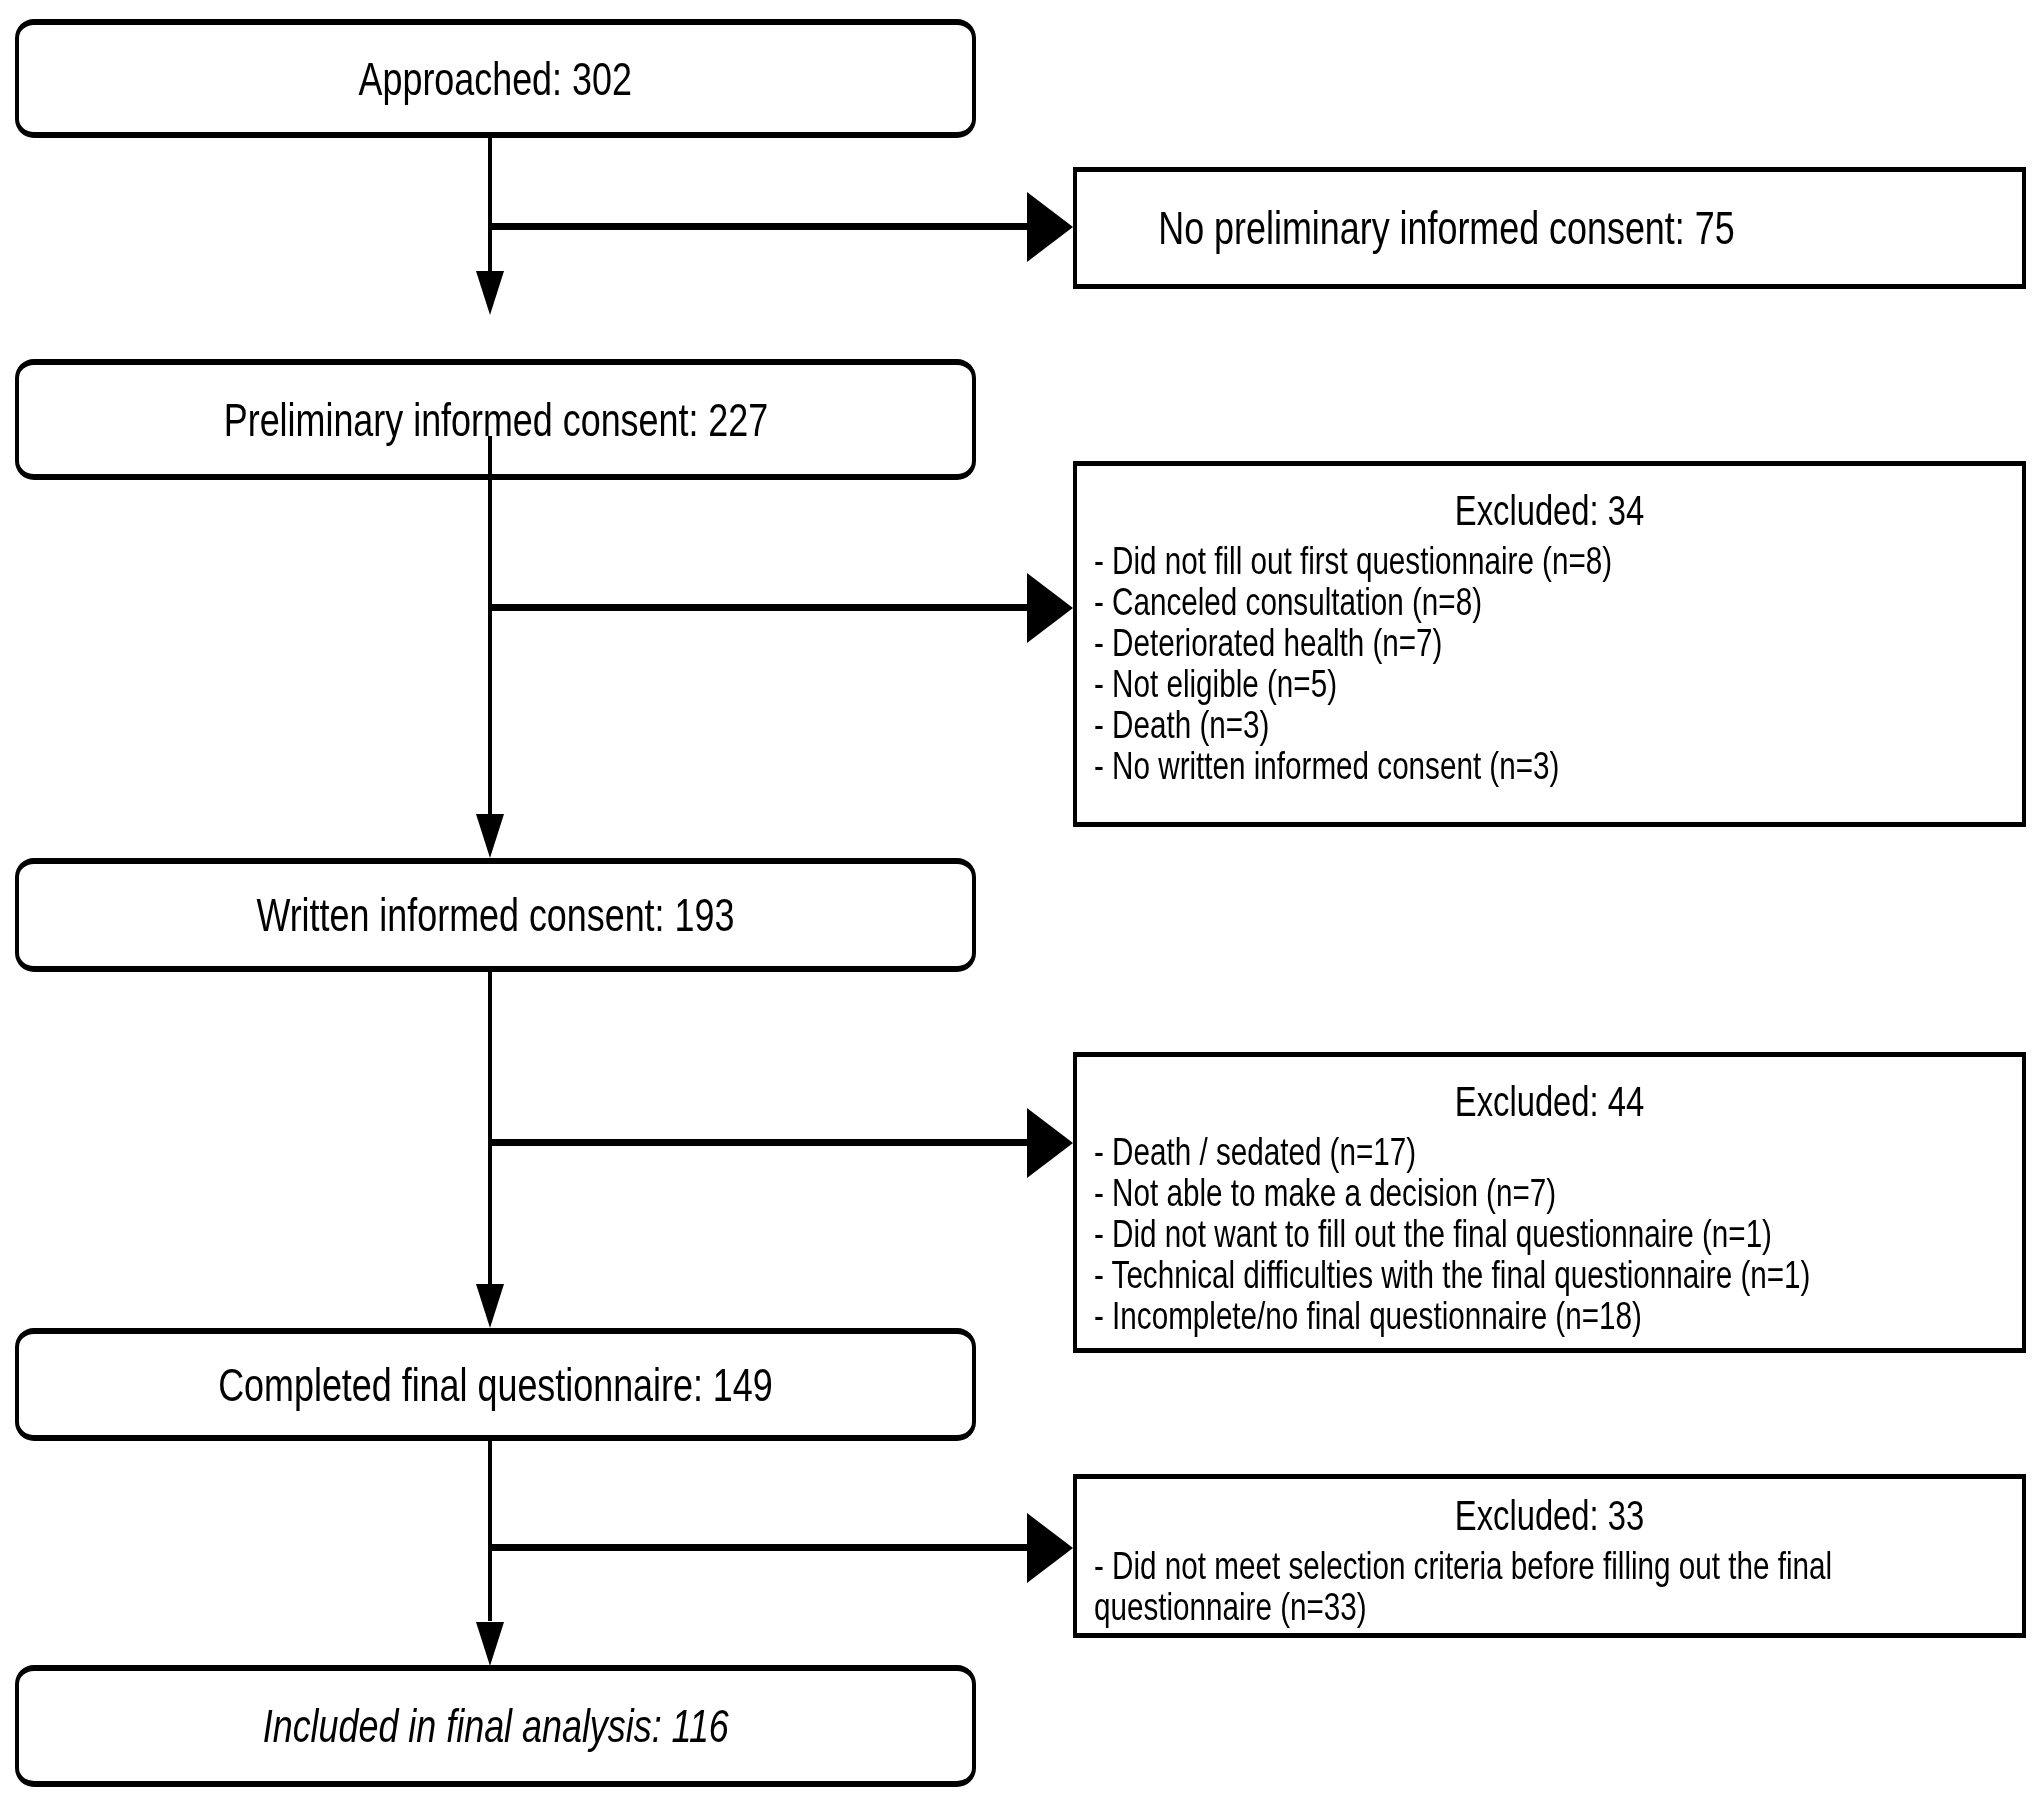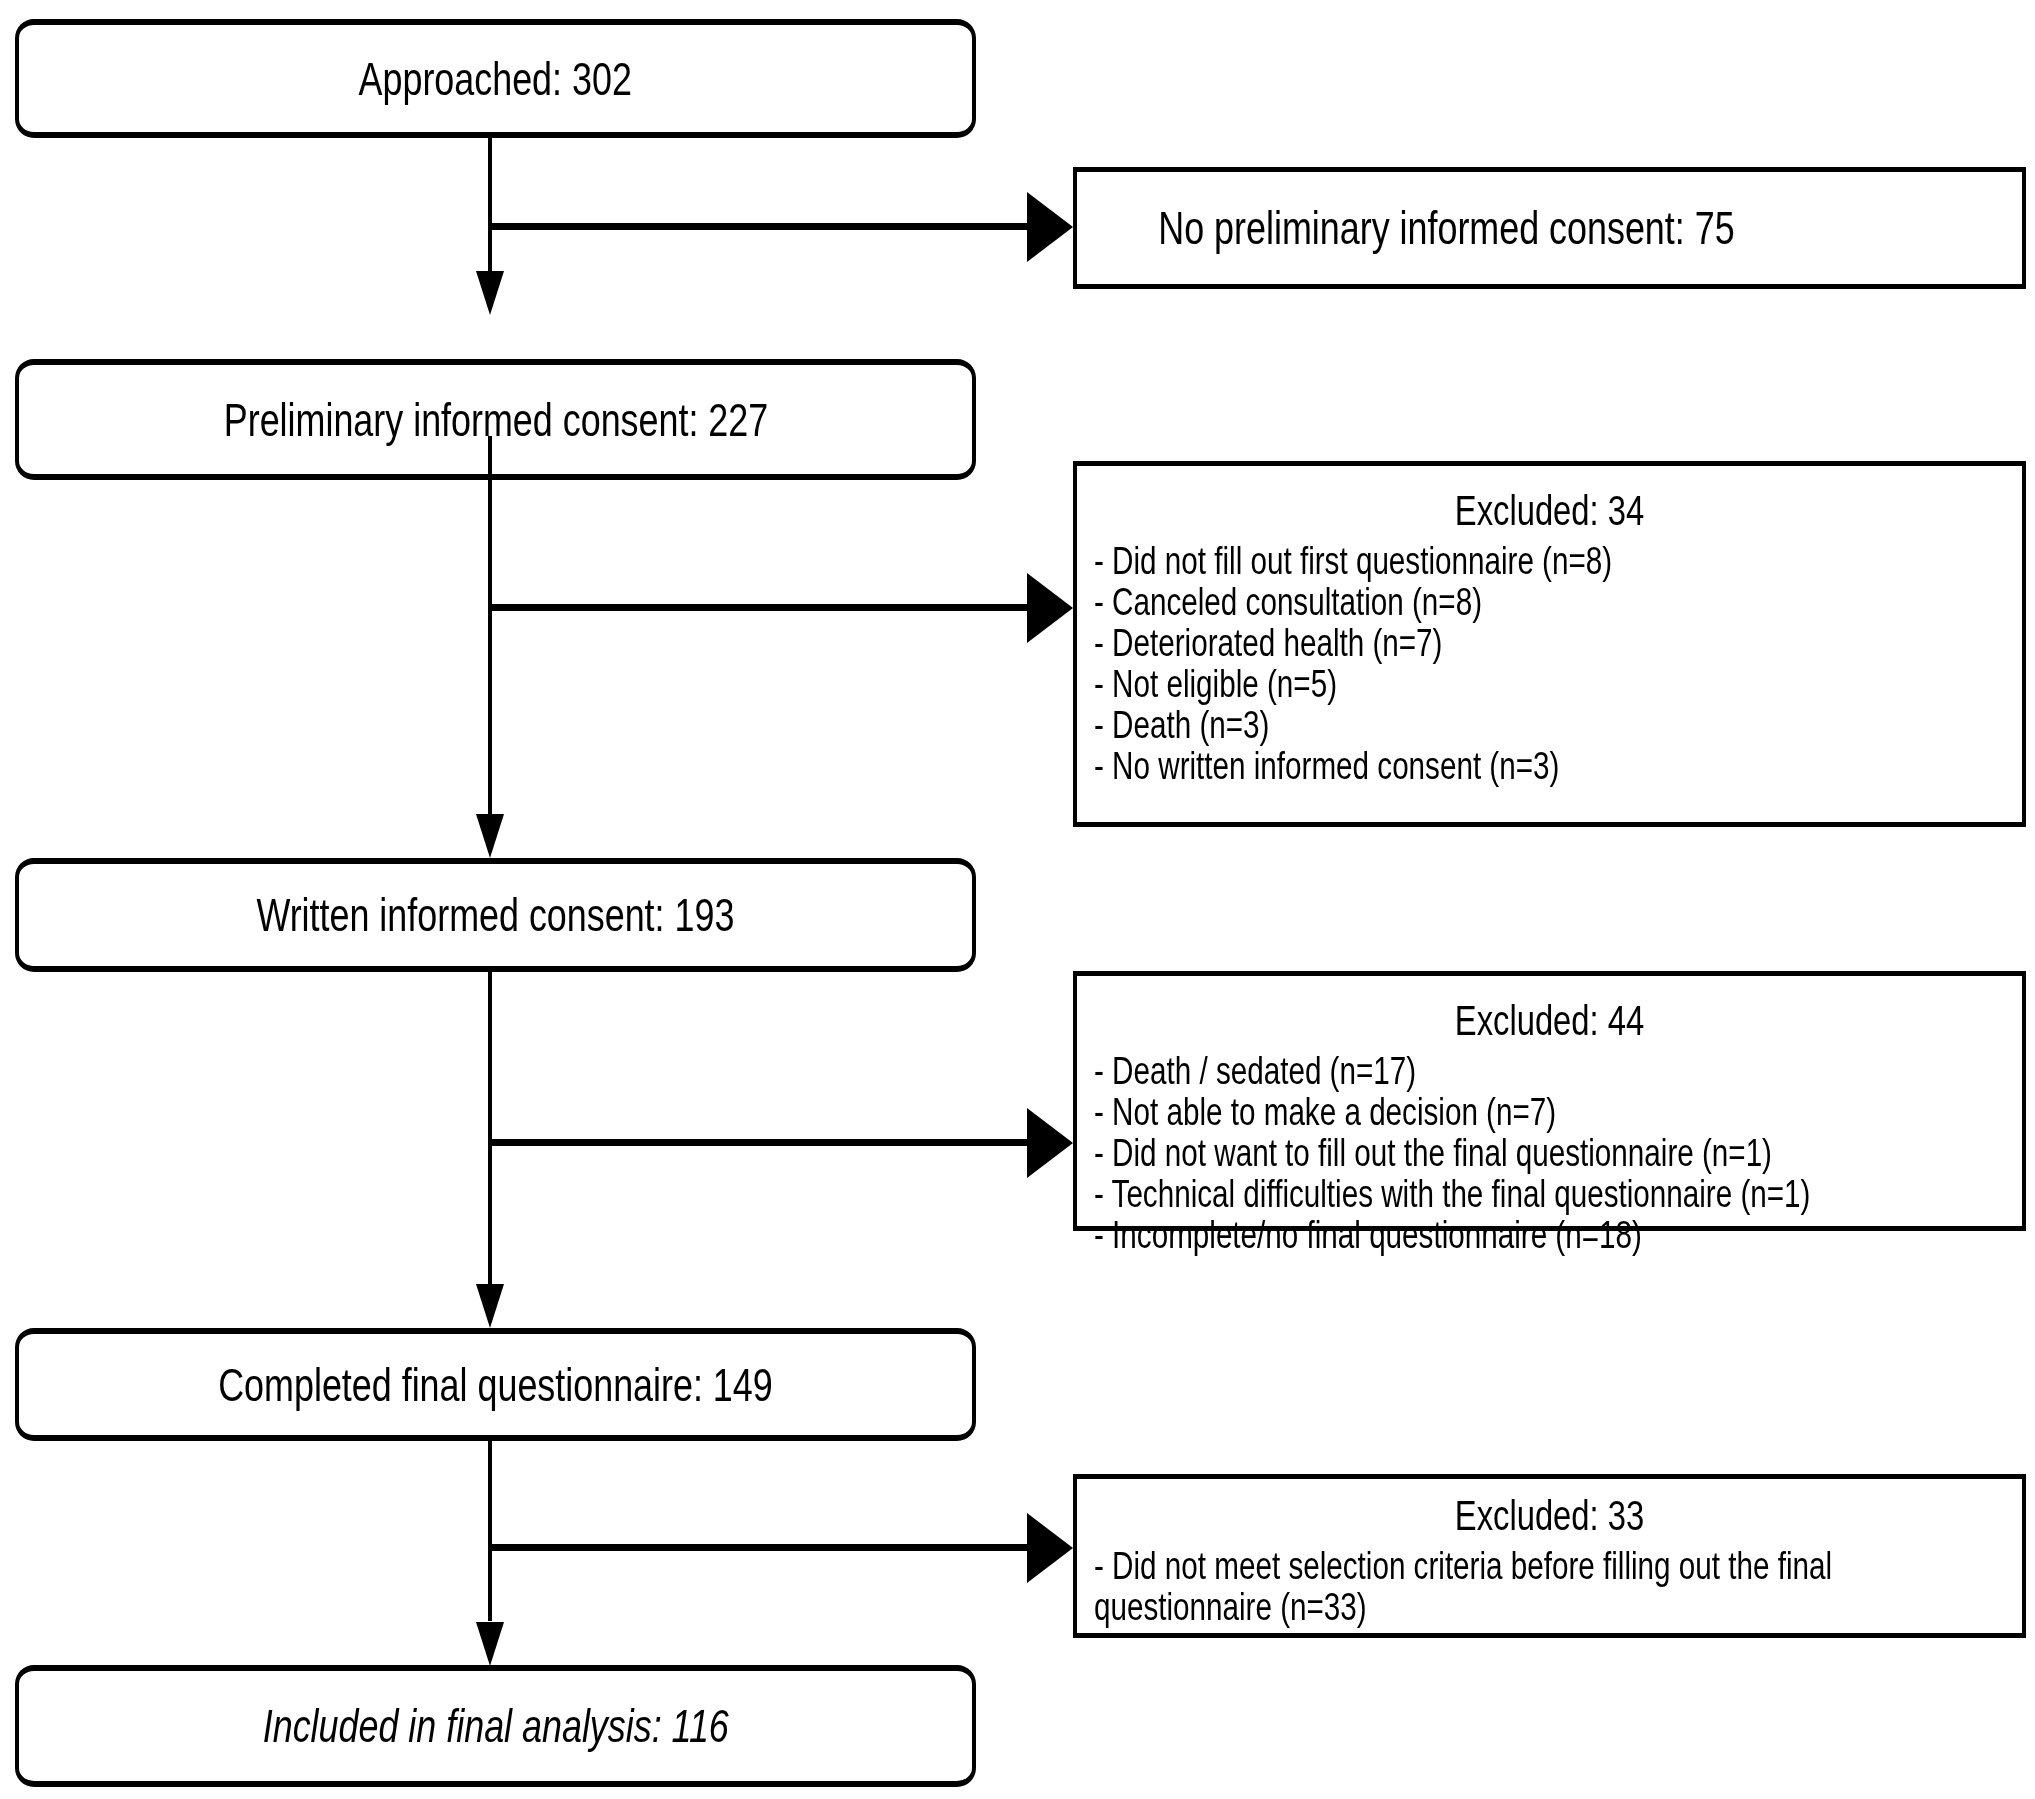--- a/index.html
+++ b/index.html
@@ -107,21 +107,21 @@
     <div class="sbox-items">
       <div class="sbox-item">- Did not fill out first questionnaire (n=8)</div>
       <div class="sbox-item">- Canceled consultation (n=8)</div>
       <div class="sbox-item">- Deteriorated health (n=7)</div>
       <div class="sbox-item">- Not eligible (n=5)</div>
       <div class="sbox-item">- Death (n=3)</div>
       <div class="sbox-item">- No written informed consent (n=3)</div>
     </div>
   </div>
 
-  <div class="box sbox" style="top:971px; height:260px;">
+  <div class="box sbox" style="top:1052px; height:301px;">
     <div class="sbox-title">Excluded: 44</div>
     <div class="sbox-items">
       <div class="sbox-item">- Death / sedated (n=17)</div>
       <div class="sbox-item">- Not able to make a decision (n=7)</div>
       <div class="sbox-item">- Did not want to fill out the final questionnaire (n=1)</div>
       <div class="sbox-item">- Technical difficulties with the final questionnaire (n=1)</div>
       <div class="sbox-item">- Incomplete/no final questionnaire (n=18)</div>
     </div>
   </div>
 

